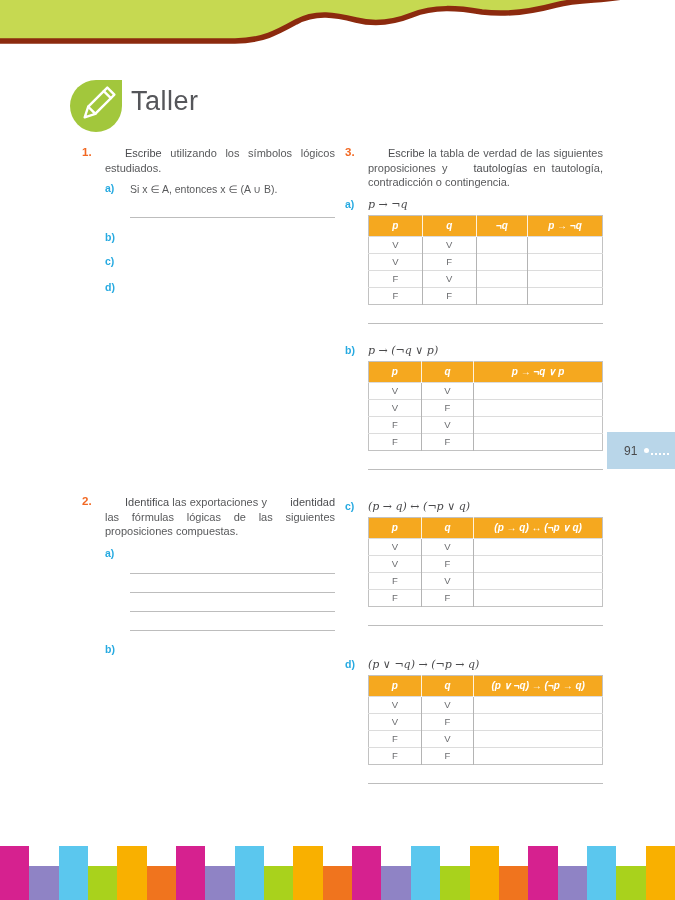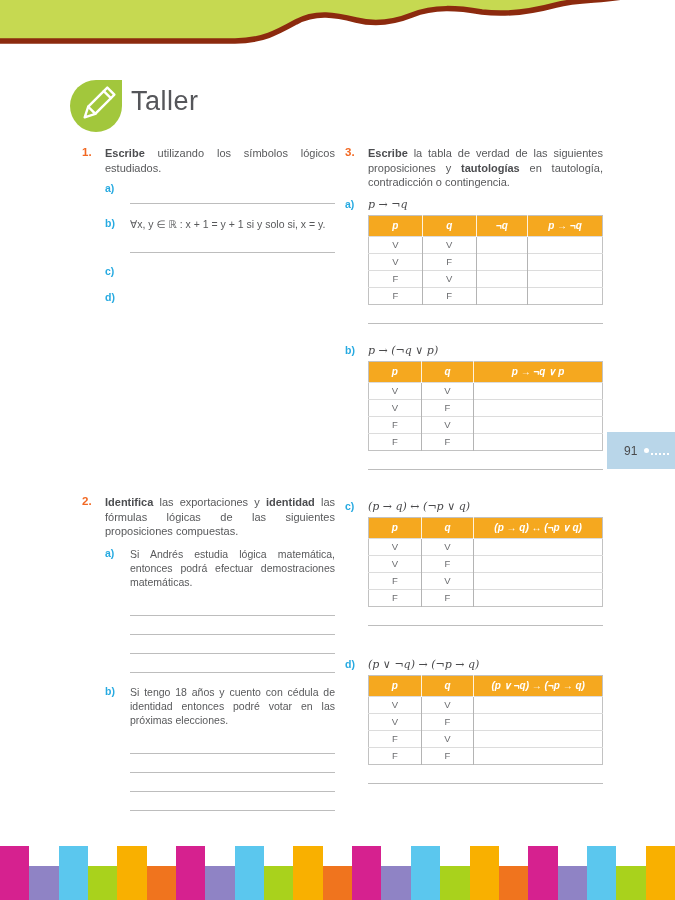--- a/index.html
+++ b/index.html
@@ -13,21 +13,21 @@
   .taller-title{position:absolute;left:131px;top:86px;font-size:27px;letter-spacing:.5px;
                 color:#55565a;font-weight:500;}
   .taller-box{position:absolute;left:180px;top:84px;width:421px;box-sizing:border-box;
               background:#eff3d9;border-radius:3px;padding:7px 12px;font-size:8px;
               line-height:13px;color:#6d6e71;text-align:justify;}
   
   .ex{position:absolute;font-size:11px;}
   .ex-head{display:flex;}
   .ex-num{width:23px;flex:0 0 23px;font-weight:bold;color:#f26822;font-size:11.5px;}
   .ex-intro{flex:1;font-size:11px;line-height:14.5px;text-align:justify;color:#58595b;}
-  .ex-intro b{font-weight:bold;color:#4c4d50;}
+  .ex-intro b{font-weight:normal;color:#4c4d50;margin-left:20px;}
   .item{display:flex;}
   .item-label{margin-left:23px;width:25px;flex:0 0 25px;color:#27aae1;font-weight:bold;font-size:10.5px;}
   .item-body{flex:1;font-size:10.5px;line-height:14px;text-align:justify;}
   .alines{margin-top:3px;}
   .aline{height:18px;border-bottom:1px solid #bdbdbd;}
   
   .t-head{display:flex;align-items:baseline;}
   .t-label{width:23px;flex:0 0 23px;color:#27aae1;font-weight:bold;font-size:10.5px;}
   .formula{font-style:italic;font-size:11px;color:#4a4a4c;font-family:"DejaVu Serif",serif;}
   .t-body{margin-left:23px;}
@@ -77,70 +77,55 @@
   <div class="taller-title">Taller</div>
 
   <div class="ex" style="top:146px;left:82px;width:253px;">
     <div class="ex-head">
       <span class="ex-num">1.</span>
       <span class="ex-intro"><b>Escribe</b><span> utilizando los símbolos lógicos estudiados.</span></span>
     </div>
     <div class="item" style="margin-top:7px;">
       <span class="item-label">a)</span>
       <div class="item-body">
+        <div>Si x ∈ A, entonces x ∈ (A ∪ B).</div>
         <div class="alines">
             <div class="aline"></div>
           </div>
       </div>
     </div>
     <div class="item" style="margin-top:13px;">
       <span class="item-label">b)</span>
-      <div class="item-body">
-        <div>∀x, y ∈ ℝ : x + 1 = y + 1 si y solo si, x = y.</div>
-        <div class="alines">
-            <div class="aline"></div>
-          </div>
-      </div>
     </div>
     <div class="item" style="margin-top:12px;">
       <span class="item-label">c)</span>
     </div>
     <div class="item" style="margin-top:14px;">
       <span class="item-label">d)</span>
     </div>
   </div>
 
   <div class="ex" style="top:495px;left:82px;width:253px;">
     <div class="ex-head">
       <span class="ex-num">2.</span>
       <span class="ex-intro"><b>Identifica</b><span> las exportaciones y </span><b>identidad</b><span> las fórmulas lógicas de las siguientes proposiciones compuestas.</span></span>
     </div>
     <div class="item" style="margin-top:8px;">
       <span class="item-label">a)</span>
       <div class="item-body">
-        <div>Si Andrés estudia lógica matemática, entonces podrá efectuar demostraciones matemáticas.</div>
         <div class="alines" style="margin-top:8px;">
             <div class="aline"></div>
             <div class="aline"></div>
             <div class="aline"></div>
             <div class="aline"></div>
           </div>
       </div>
     </div>
     <div class="item" style="margin-top:12px;">
       <span class="item-label">b)</span>
-      <div class="item-body">
-        <div>Si tengo 18 años y cuento con cédula de identidad entonces podré votar en las próximas elecciones.</div>
-        <div class="alines" style="margin-top:8px;">
-            <div class="aline"></div>
-            <div class="aline"></div>
-            <div class="aline"></div>
-            <div class="aline"></div>
-          </div>
-      </div>
     </div>
   </div>
 
   <div class="ex" style="top:146px;left:345px;width:258px;">
     <div class="ex-head">
       <span class="ex-num">3.</span>
       <span class="ex-intro"><b>Escribe</b><span> la tabla de verdad de las siguientes proposiciones y </span><b>tautologías</b><span> en tautología, contradicción o contingencia.</span></span>
     </div>
 
     <div class="t-item" style="margin-top:8px;">

